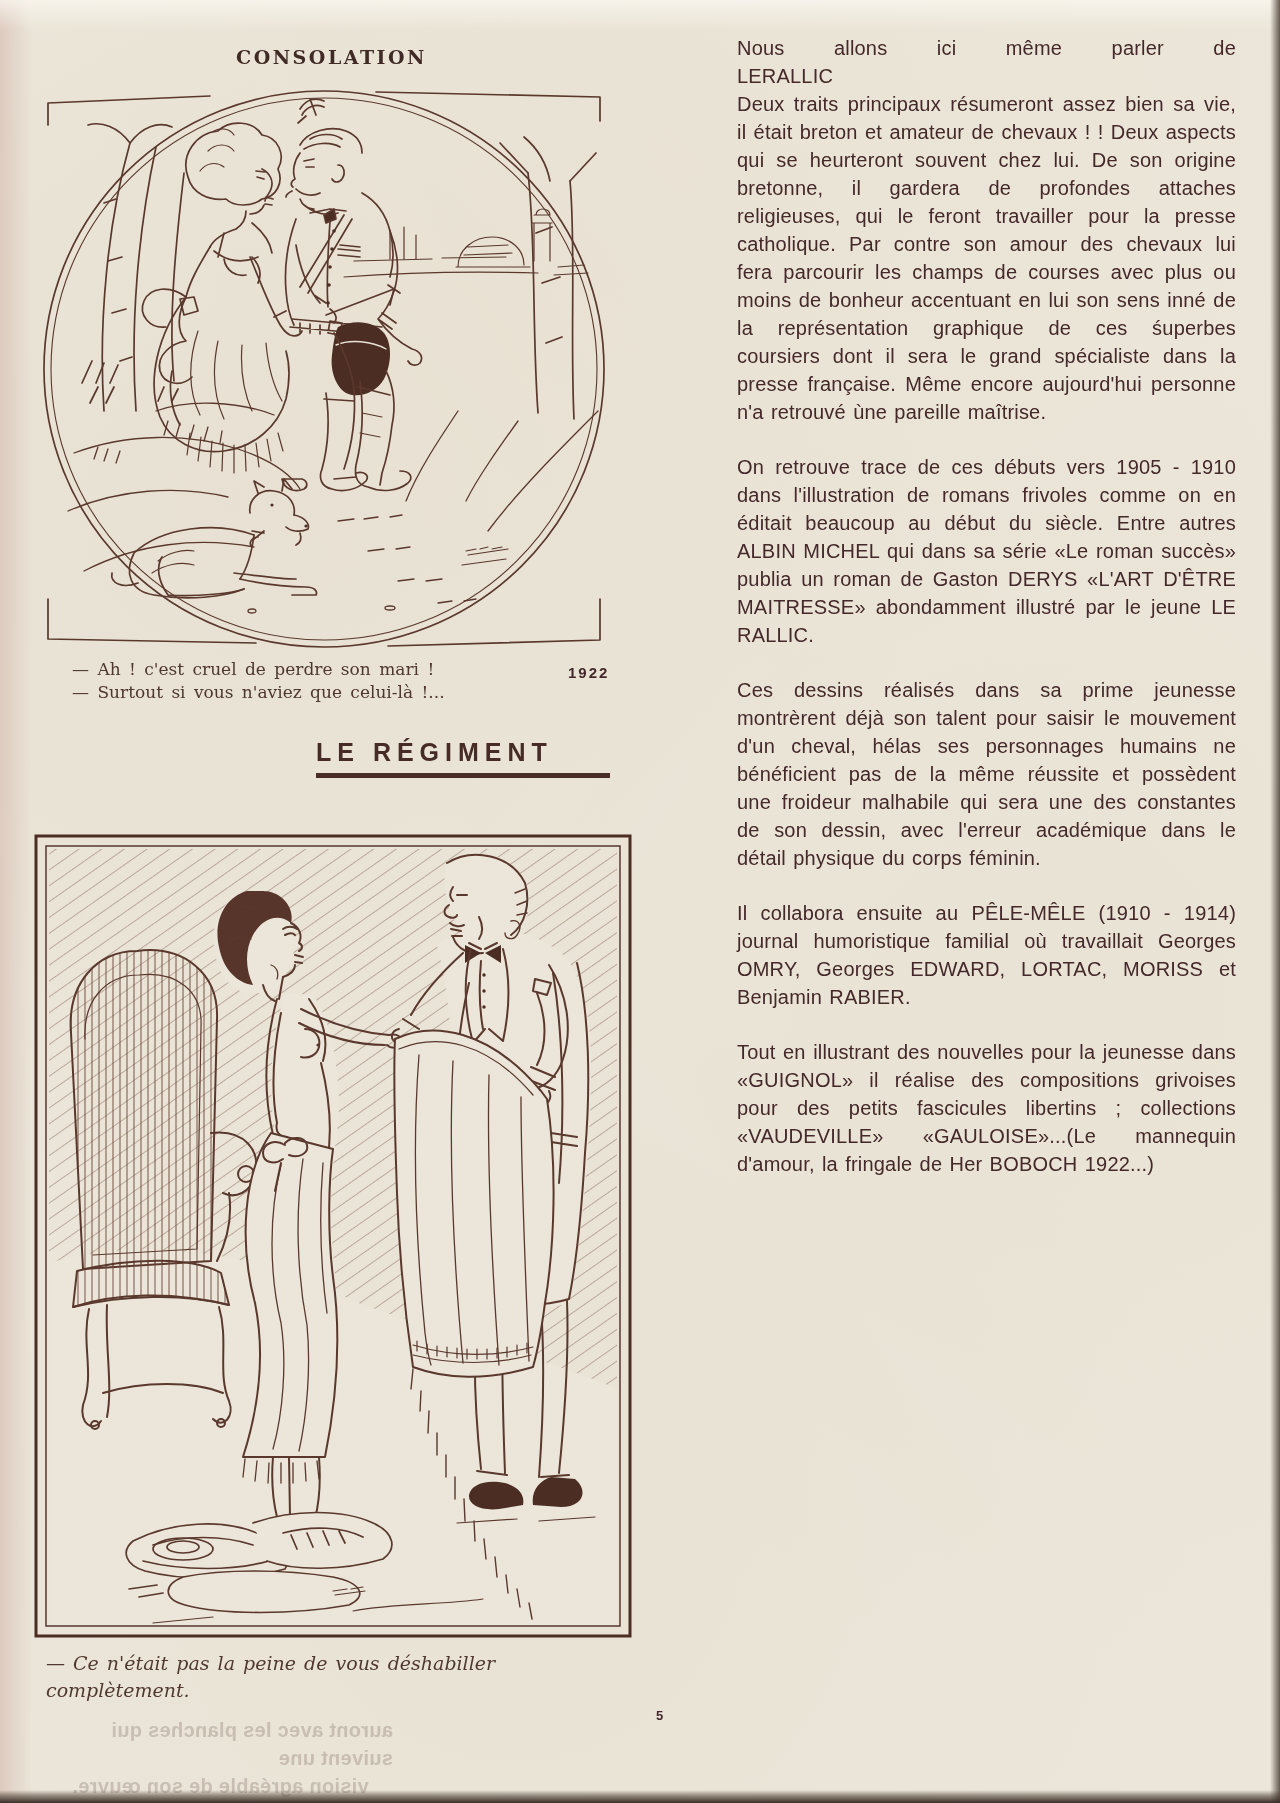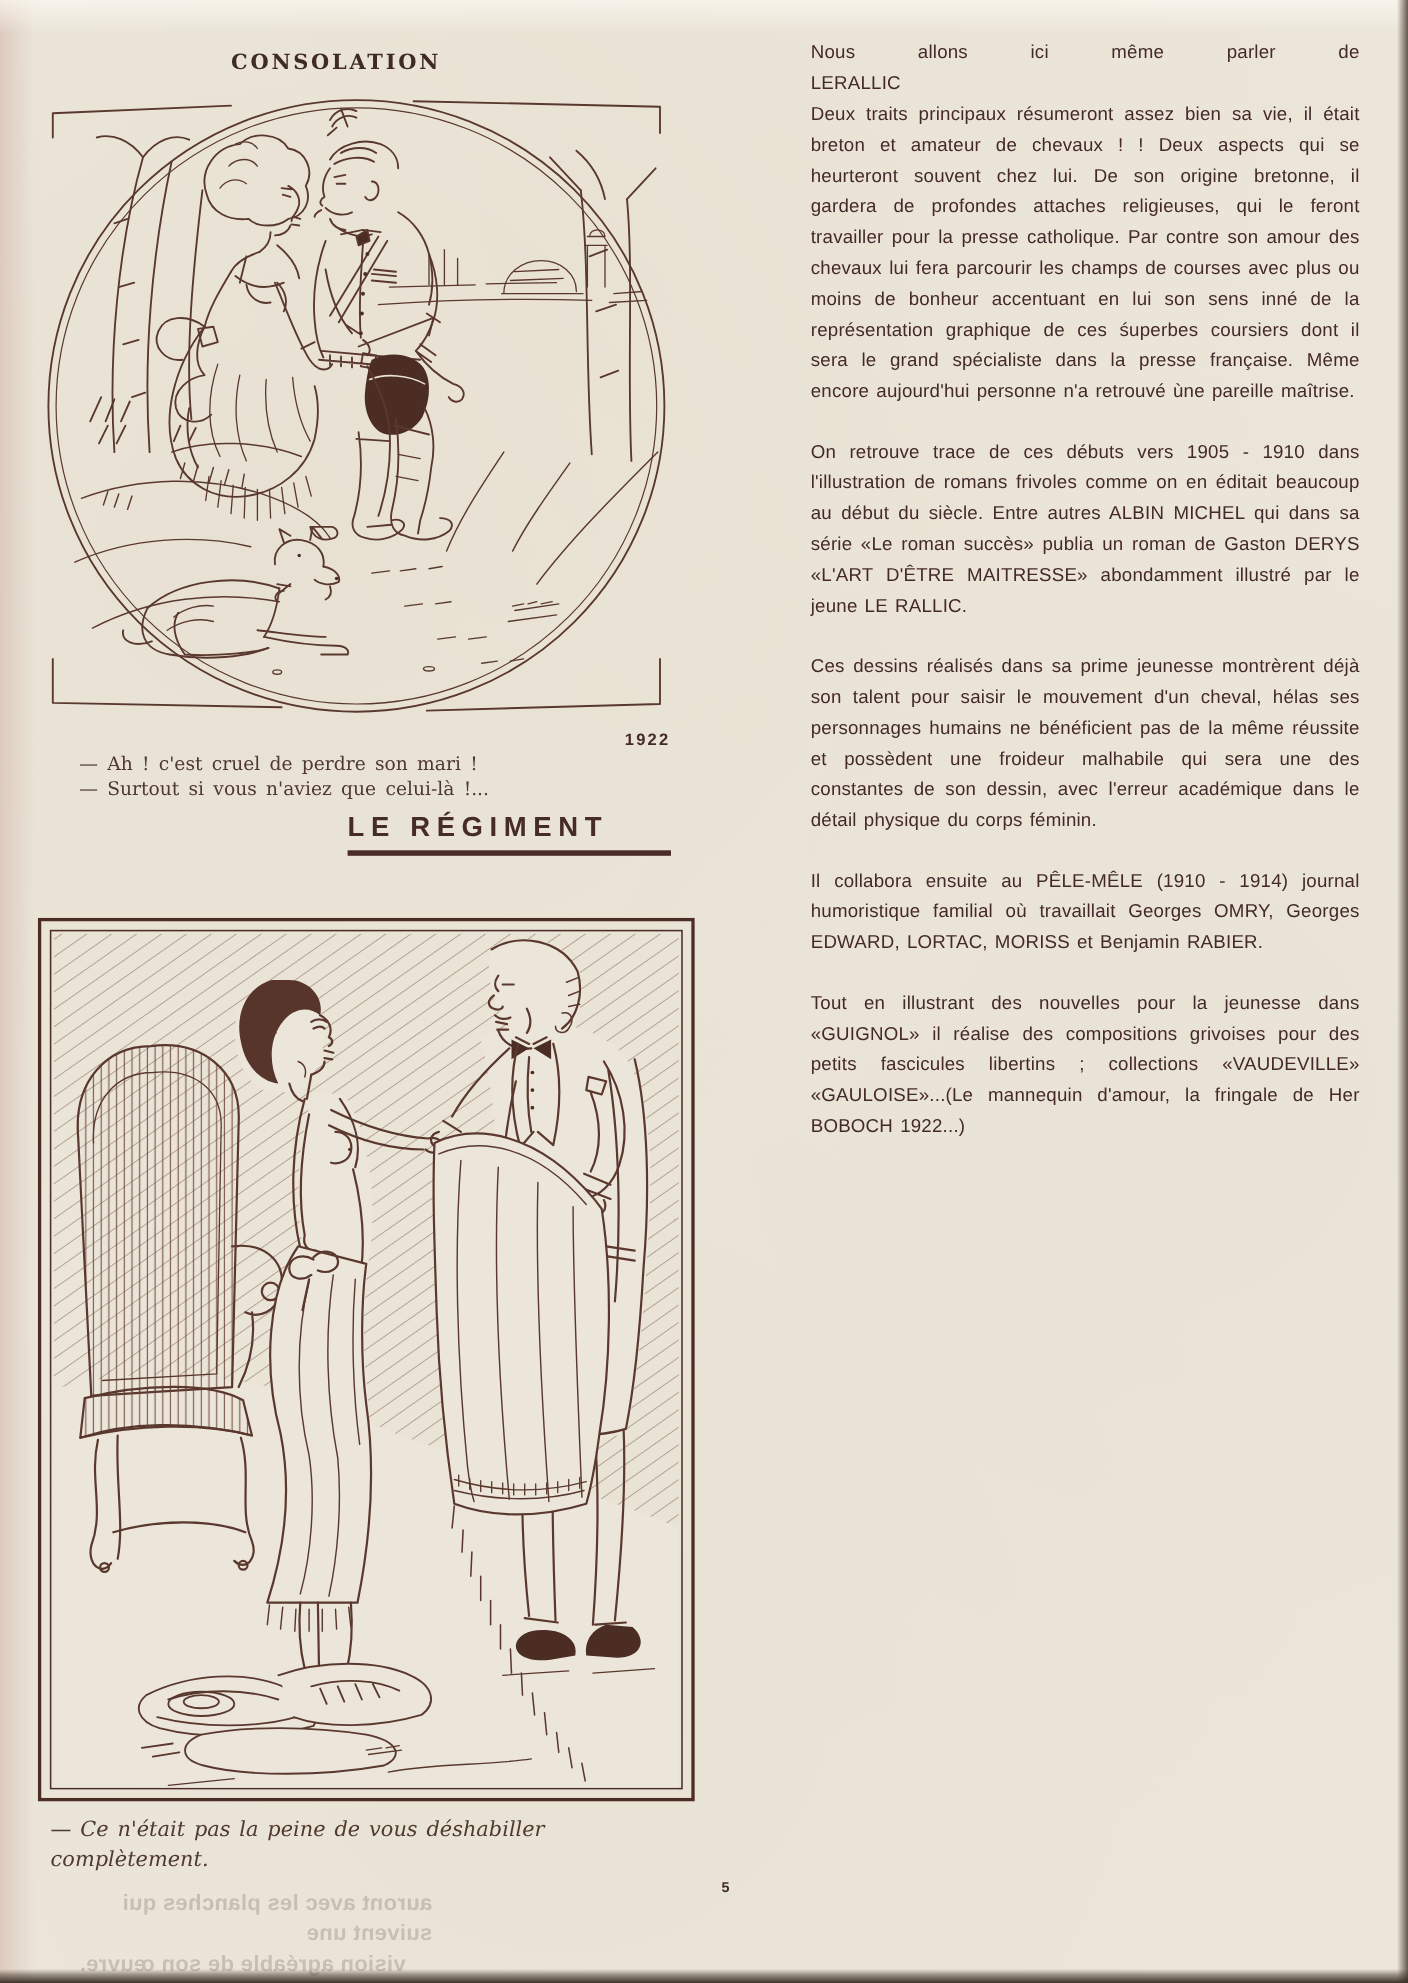--- a/index.html
+++ b/index.html
@@ -20,35 +20,35 @@
     background:linear-gradient(90deg,#dcc6bb, rgba(236,230,217,0)); opacity:.85; }
   .edge-top    { position:absolute; left:0; top:0; width:100%; height:30px;
     background:linear-gradient(180deg, rgba(251,248,241,.75), rgba(251,248,241,0)); }
   .edge-right  { position:absolute; right:0; top:0; width:10px; height:100%;
     background:linear-gradient(270deg, rgba(66,52,42,.8), rgba(66,52,42,0)); }
   .edge-bottom { position:absolute; left:0; bottom:0; width:100%; height:13px;
     background:linear-gradient(180deg, rgba(74,60,48,0), rgba(74,60,48,.5) 40%, #3a2f26 100%); }
 
   
   .illus-title {
-    position:absolute; left:20px; top:46px; width:571px; text-align:center;
+    position:absolute; left:46px; top:46px; width:571px; text-align:center;
     font-family:"DejaVu Serif", serif; font-weight:bold; font-size:19px;
     letter-spacing:2.5px; color:#3f2a25;
   }
   .illus1 { position:absolute; left:38px; top:80px; width:571px; height:577px; }
   .illus2 { position:absolute; left:33px; top:833px; width:600px; height:806px; }
   svg { display:block; width:100%; height:100%; }
 
   .year {
     position:absolute; left:568px; top:664px;
     font-weight:bold; font-size:15px; letter-spacing:2px; color:#43292а;
     color:#43292a;
   }
   .caption1 {
-    position:absolute; left:72px; top:684px; width:520px;
+    position:absolute; left:72px; top:658px; width:520px;
     font-family:"DejaVu Serif", serif; font-size:17px; line-height:23px;
     color:#4e372e; word-spacing:3px;
   }
   .caption2 {
     position:absolute; left:46px; top:1650px; width:560px;
     font-family:"DejaVu Serif", serif; font-style:italic; font-size:19px;
     line-height:27px; color:#50392f; word-spacing:2px;
   }
   .regiment {
     position:absolute; left:316px; top:738px; width:294px; text-align:left;
@@ -62,21 +62,21 @@
   .ghost {
     position:absolute; left:48px; top:1716px; width:345px;
     transform:scaleX(-1);
     font-size:20px; font-weight:bold; line-height:28px;
     color:rgba(108,82,72,.26); letter-spacing:.3px;
   }
 
   
   .article {
     position:absolute; left:737px; top:34px; width:499px;
-    font-size:17px; line-height:28px; color:#44282a;
+    font-size:20px; line-height:28px; color:#44282a;
     letter-spacing:.2px; word-spacing:1.5px;
   }
   .article p { margin:0 0 27px 0; text-align:justify; }
   .intro-l1 { display:block; text-align:justify; text-align-last:justify; }
   .intro-l2 { display:block; }
 </style>
 </head>
 <body>
 
 <div class="texture"></div>

